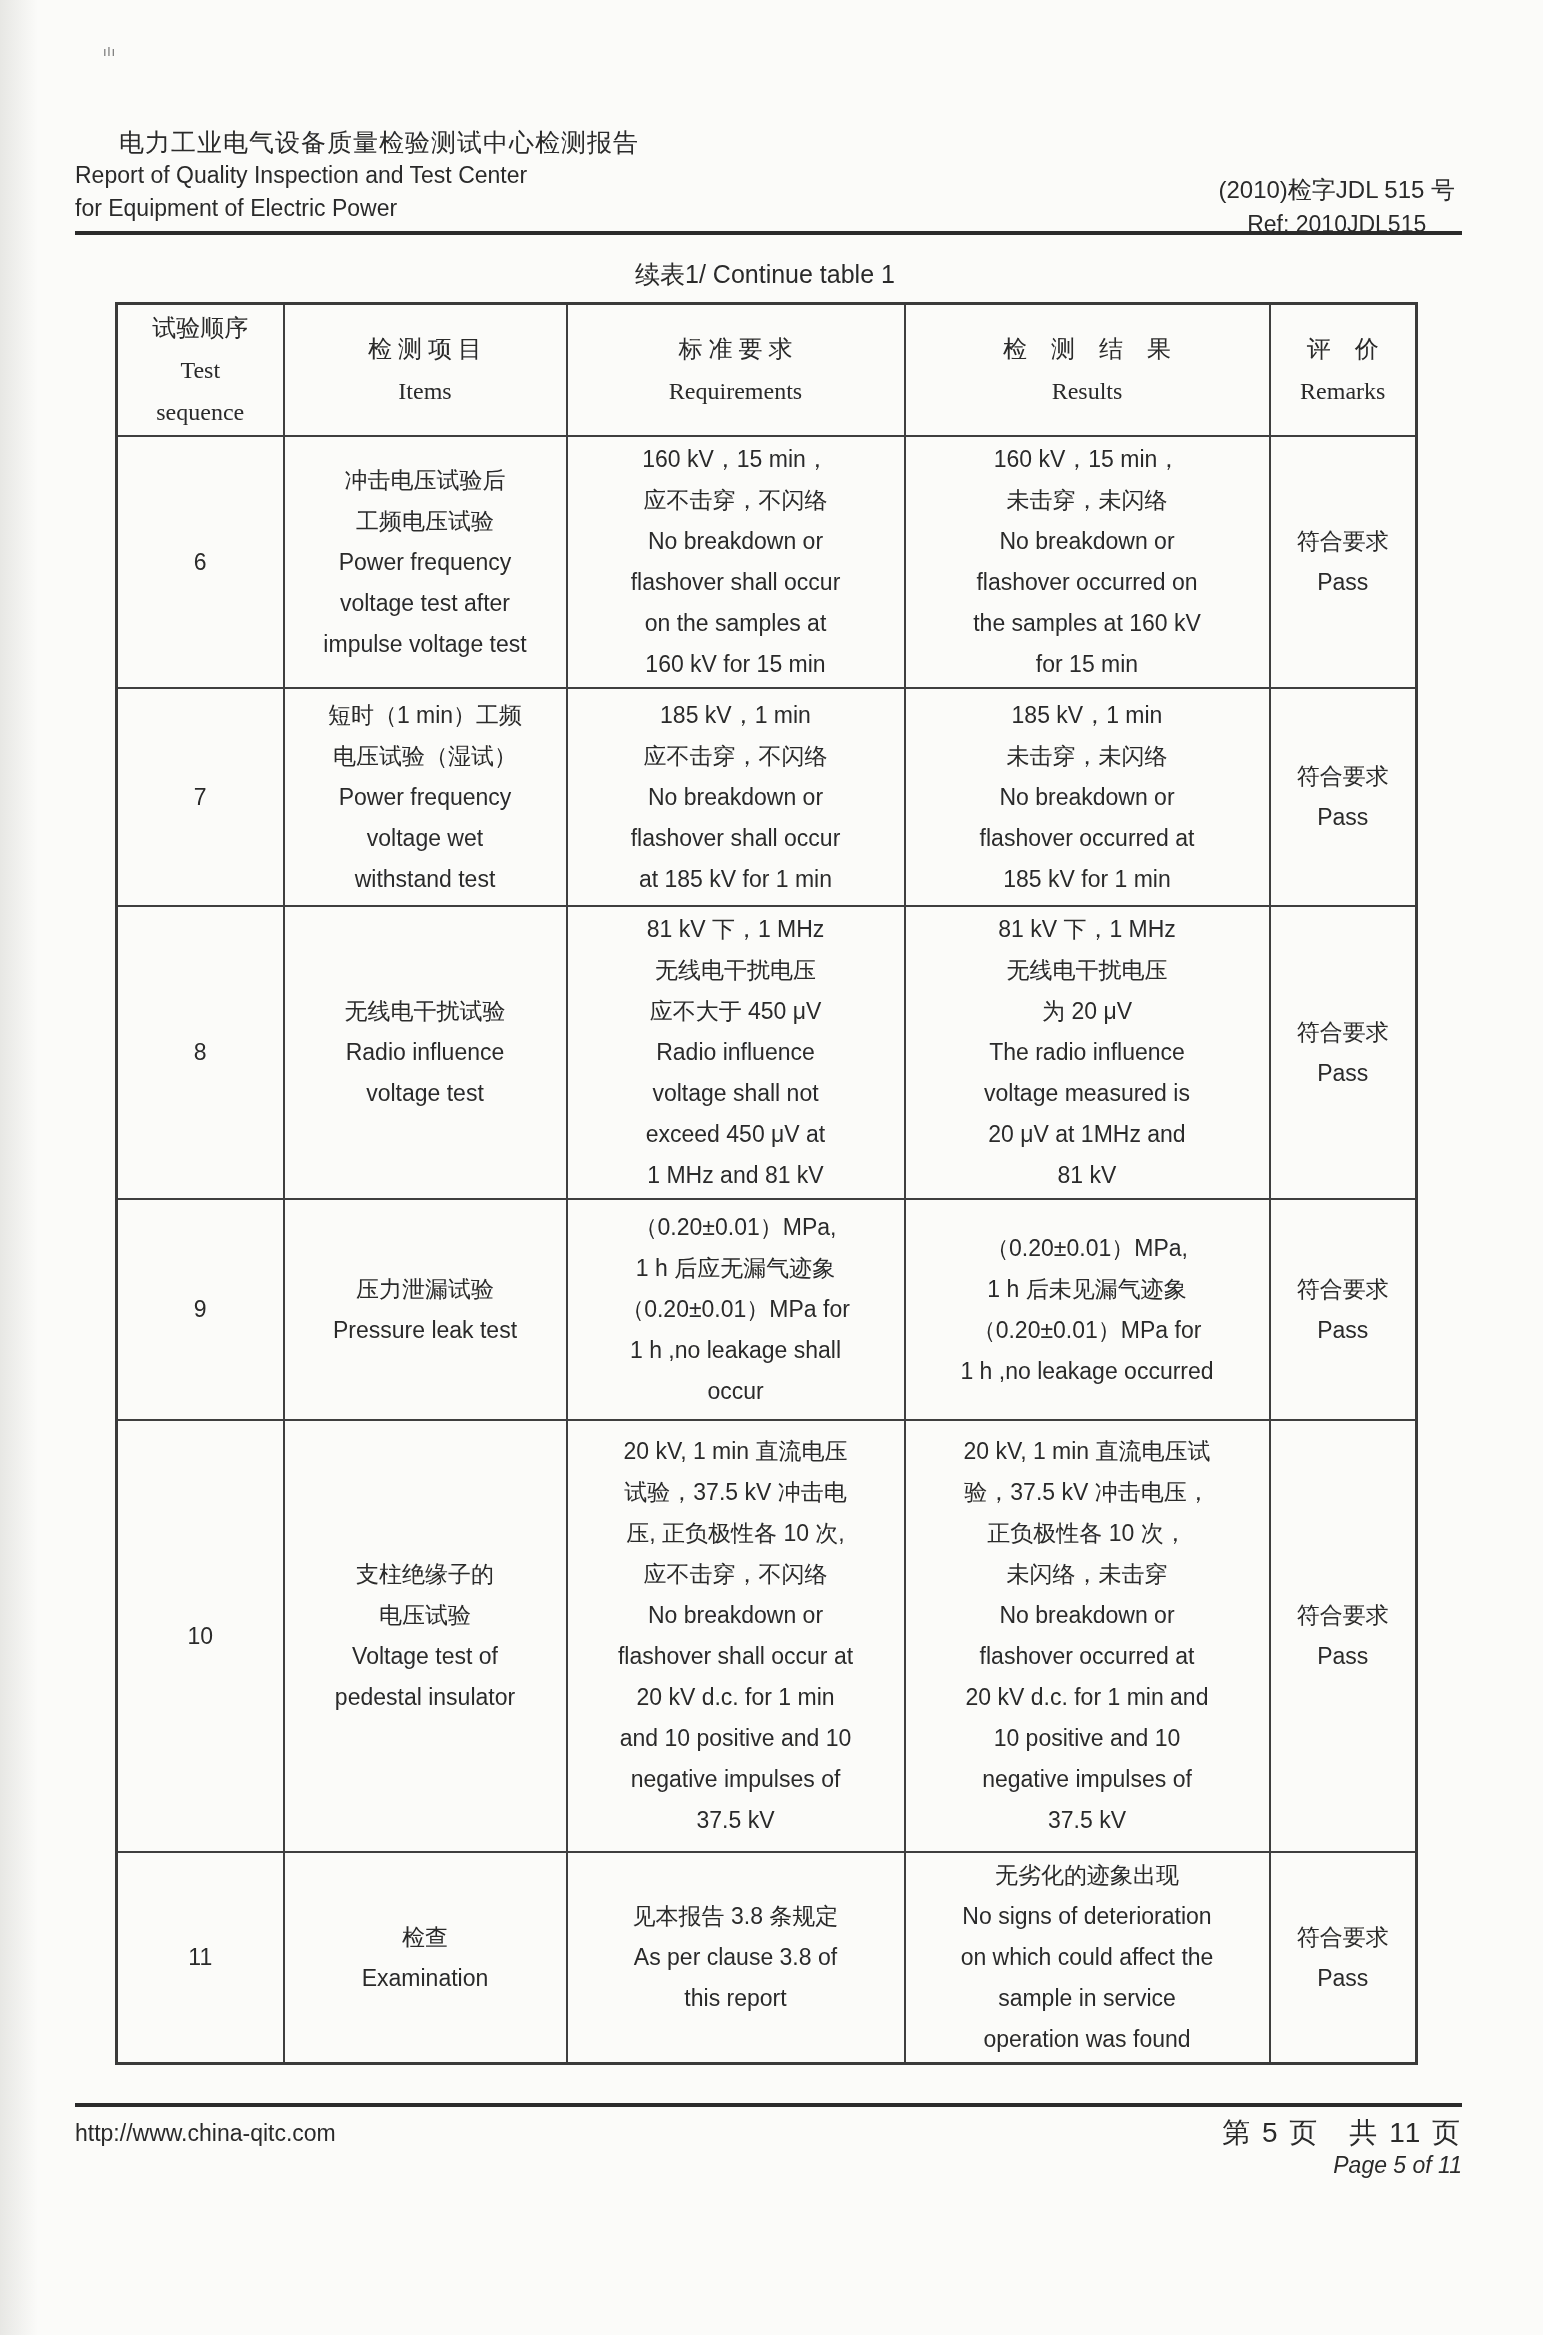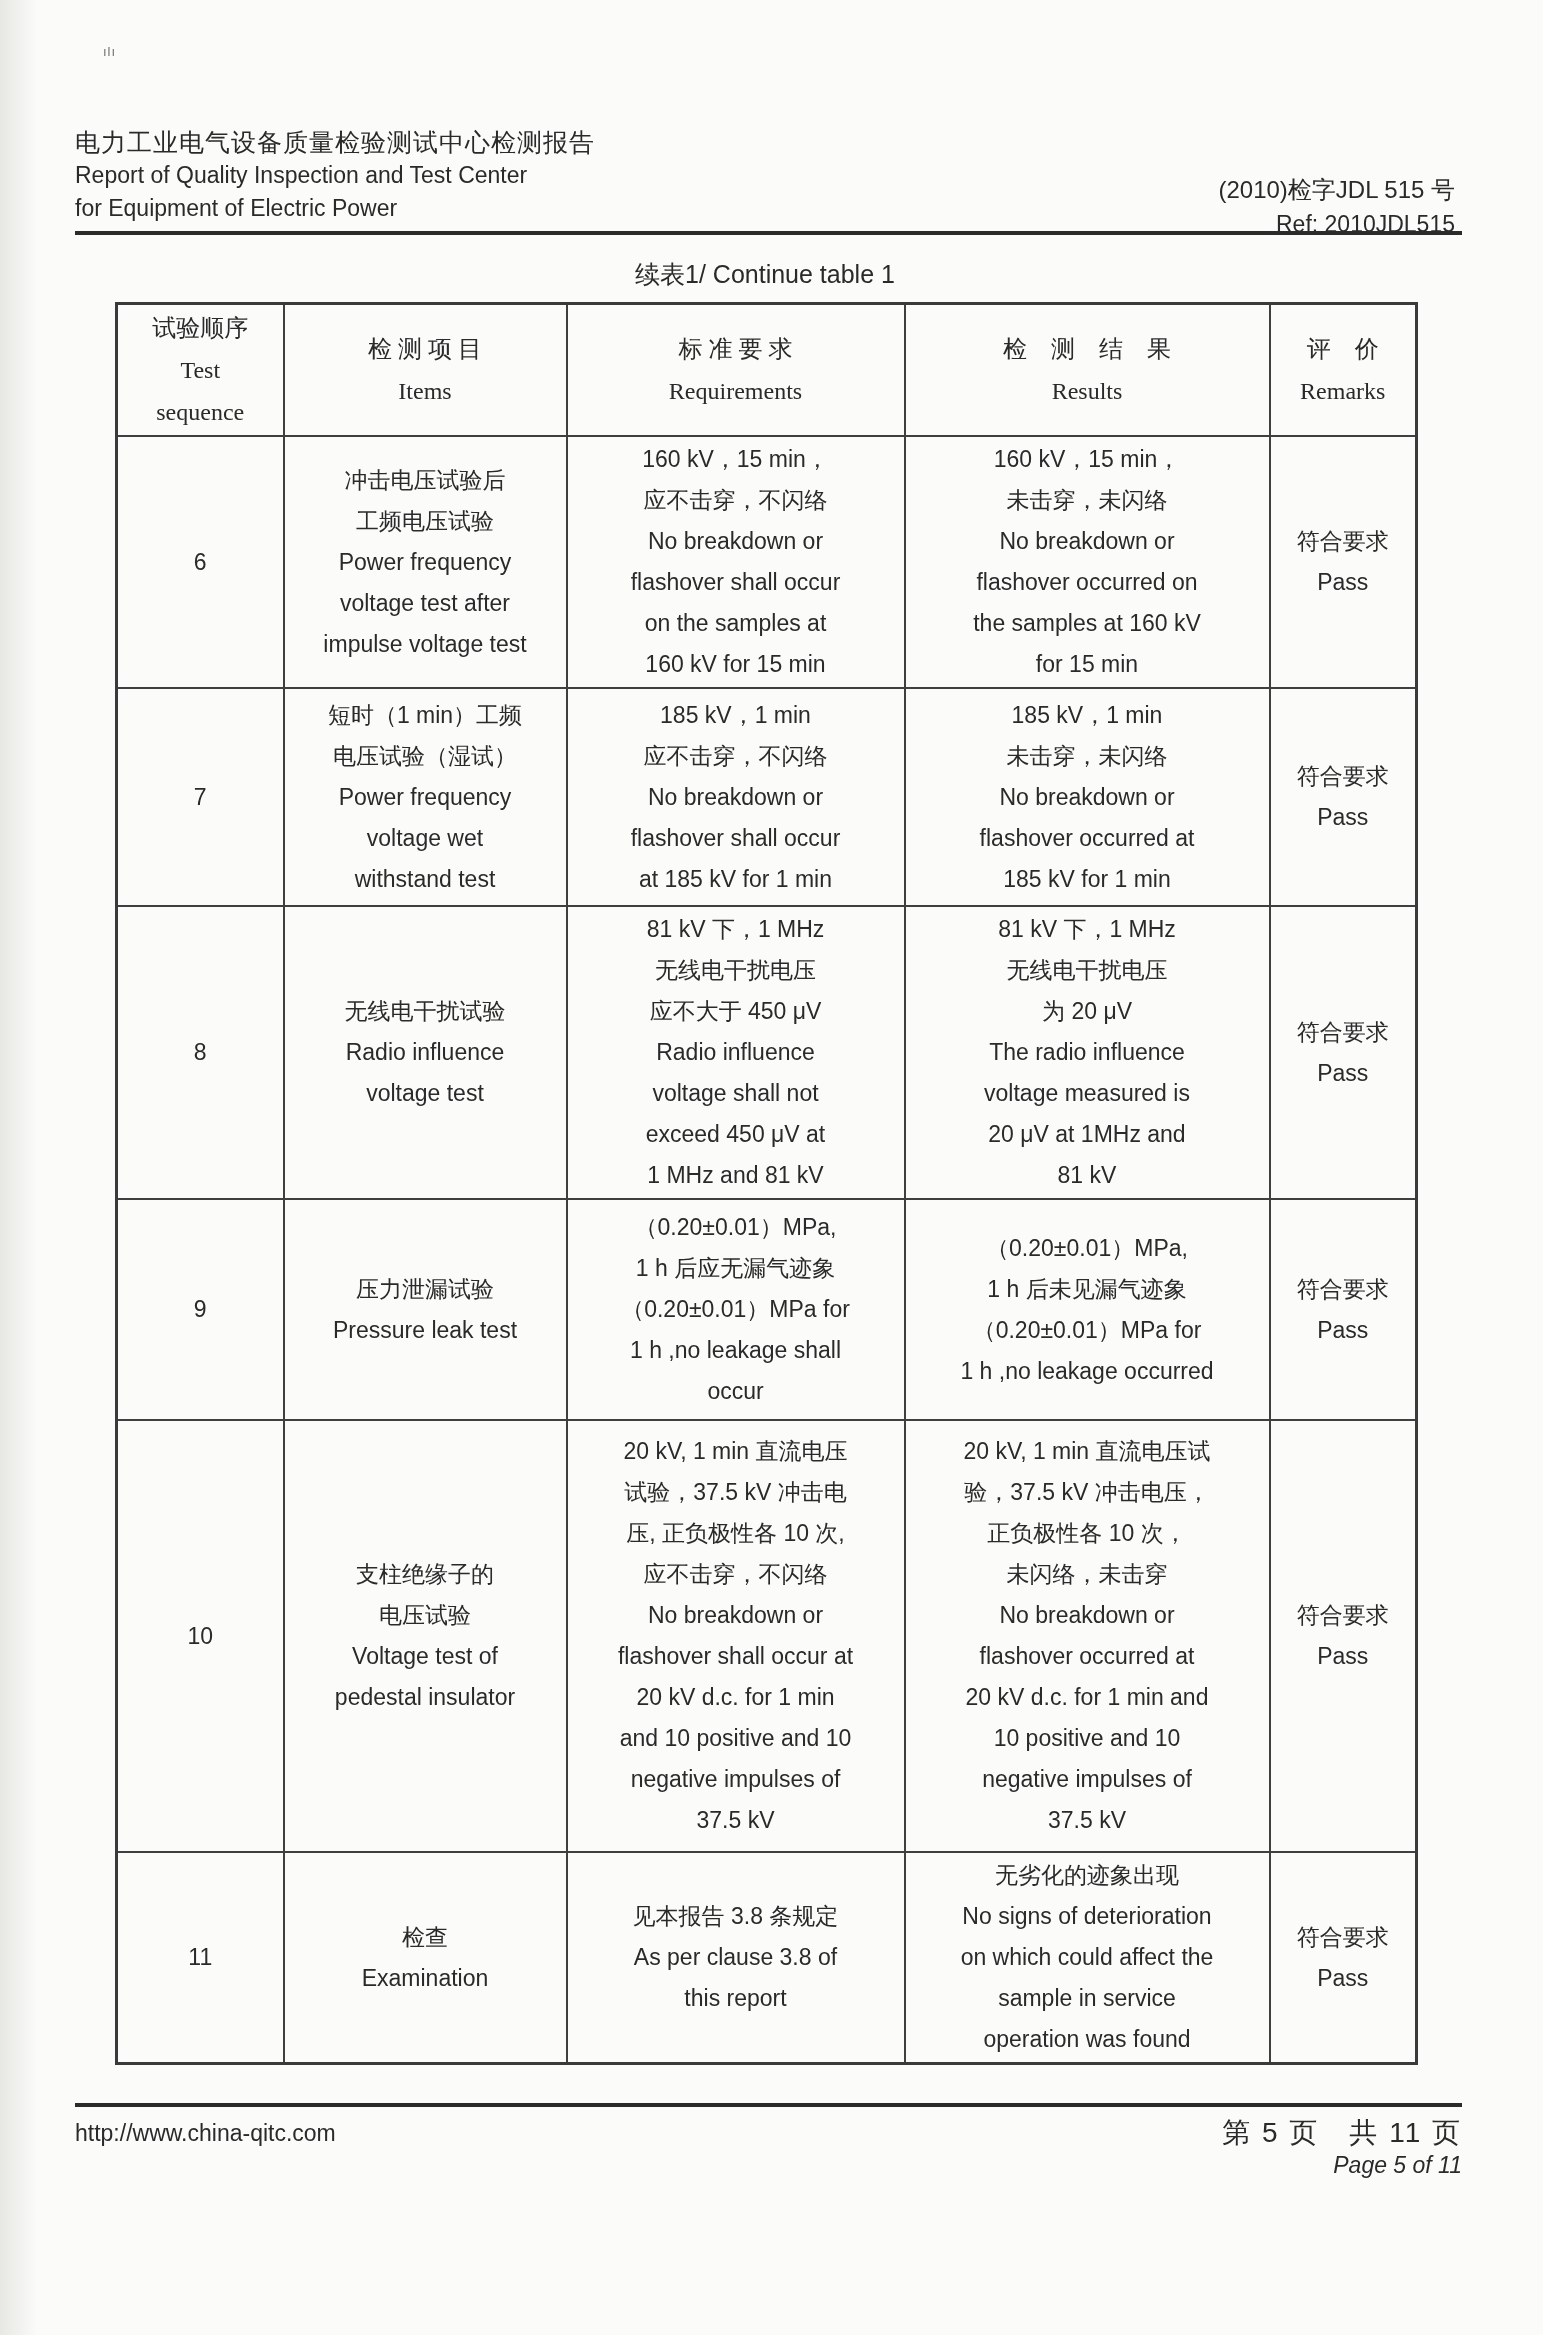--- a/index.html
+++ b/index.html
@@ -19,25 +19,25 @@
     background: linear-gradient(to right, #e7e7e4, rgba(251,251,249,0));
     pointer-events: none;
   }
   .scan-artifact {
     position: absolute; left: 103px; top: 44px;
     font-size: 13px; color: #737373; letter-spacing: 1px;
   }
 
   
   .hdr-left { position: absolute; left: 75px; top: 126px; line-height: 33px; }
-  .hdr-title-zh { font-size: 25px; letter-spacing: 1px; }
+  .hdr-title-zh { font-size: 25px; letter-spacing: 1px; margin-left: 44px; }
   .hdr-title-en { font-size: 23px; }
   .hdr-right { position: absolute; right: 88px; top: 128px; text-align: right; line-height: 34px; margin-top: 45px; }
   .hdr-ref-zh { font-size: 24px; }
-  .hdr-ref-en { font-size: 23px; }
+  .hdr-ref-en { font-size: 23px; text-align: center; }
   .rule {
     position: absolute; left: 75px; width: 1387px; height: 4px;
     background: #2b2b2b;
   }
   .rule-top { top: 231px; }
   .rule-bottom { top: 2103px; }
 
   
   .tbl-caption {
     position: absolute; left: 115px; top: 258px; width: 1300px;

